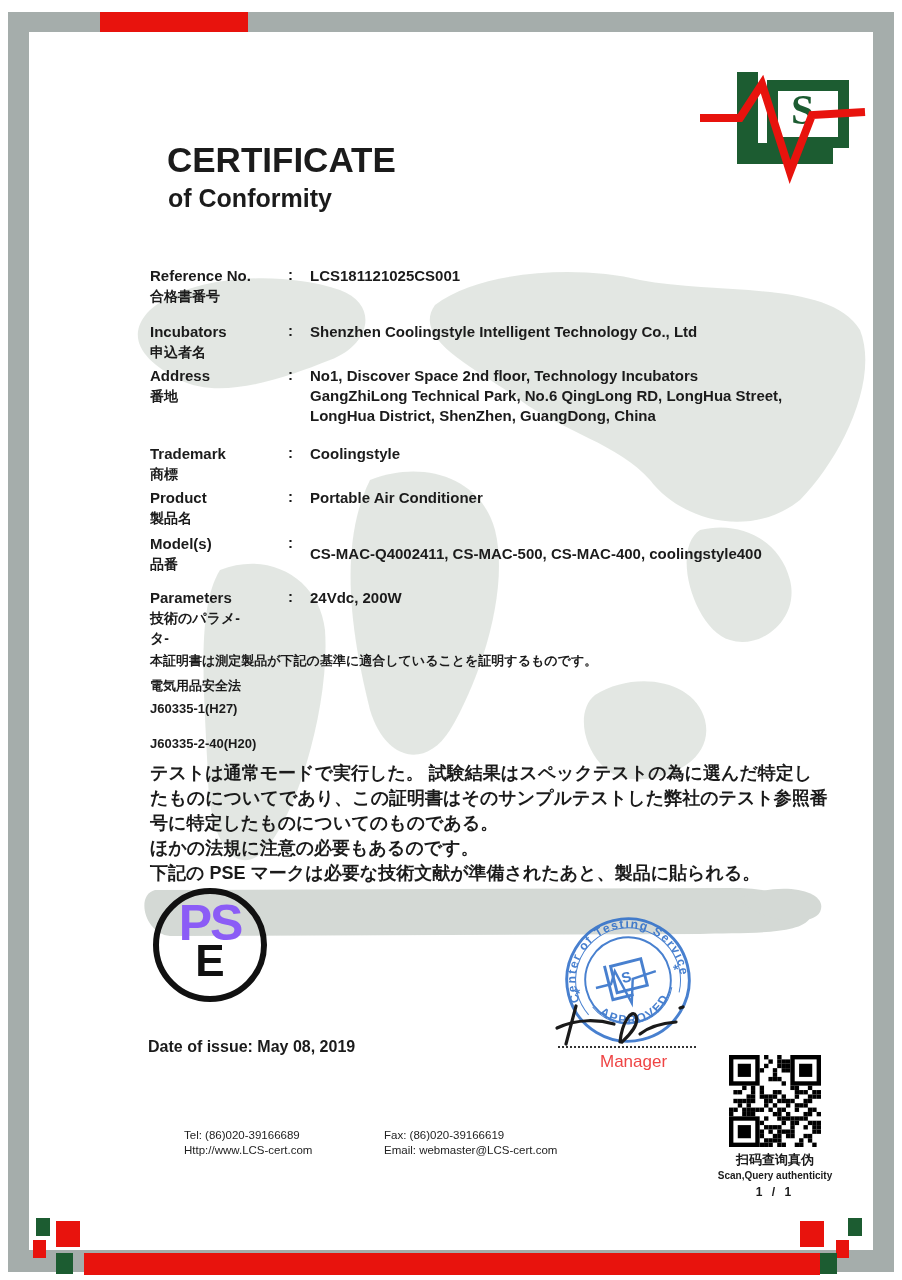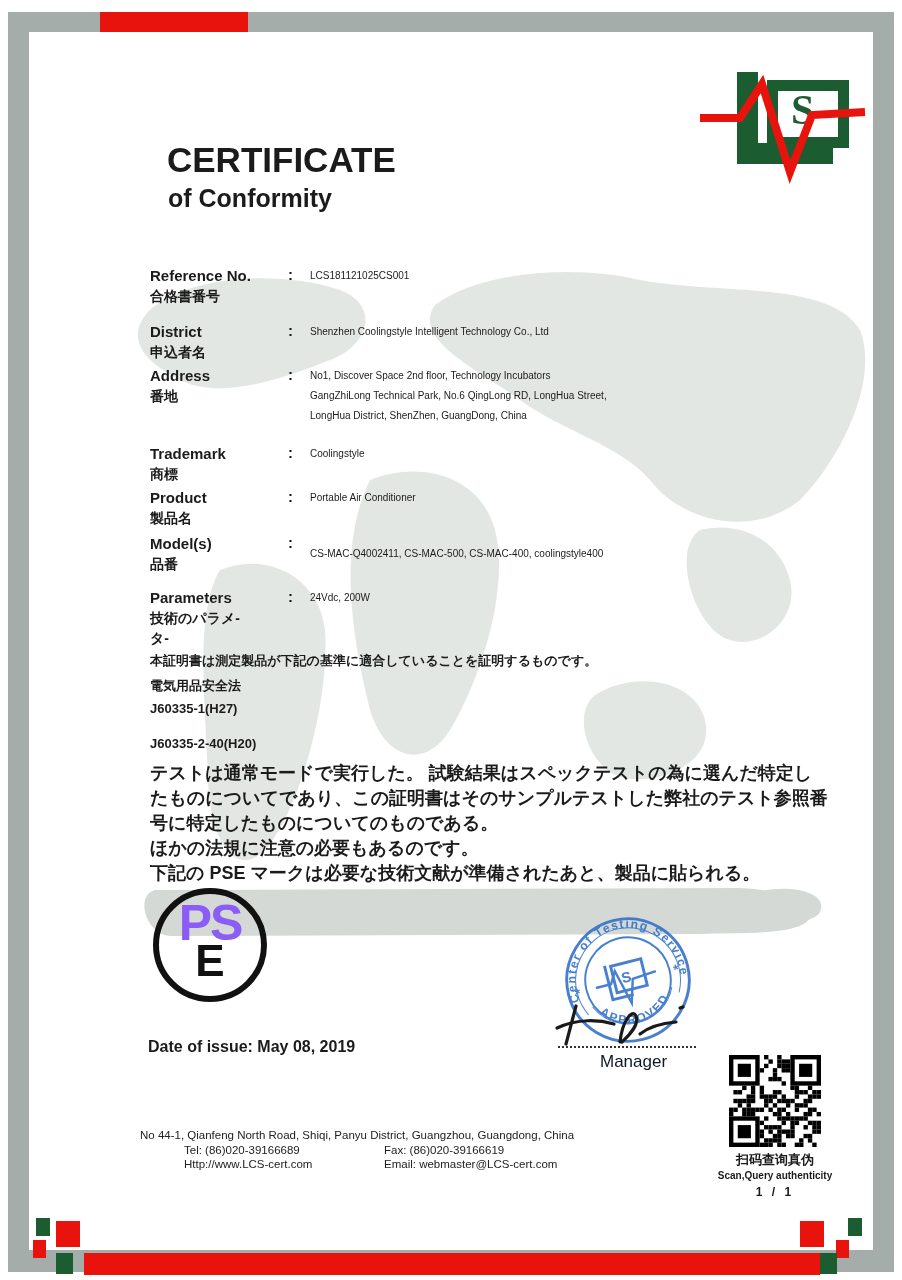--- a/index.html
+++ b/index.html
@@ -25,34 +25,34 @@
   .logo .s{position:absolute;left:96px;top:26px;font-size:42px;font-weight:bold;color:#1c5c31;font-family:"Liberation Serif",serif;}
   .logo svg{position:absolute;left:0;top:0;}
   
   .title{left:167px;top:140px;font-size:35px;font-weight:bold;letter-spacing:0px;}
   .subtitle{left:168px;top:184px;font-size:25px;font-weight:bold;}
   
   .row{left:150px;width:720px;}
   .row .lbl{position:absolute;left:0;top:0;width:132px;font-size:15px;font-weight:bold;line-height:20px;}
   .row .lbl .cjk{font-weight:bold;font-size:14px;white-space:pre-line;}
   .row .colon{position:absolute;left:138px;top:0;font-size:15px;font-weight:bold;}
-  .row .val{position:absolute;left:160px;top:0;width:545px;font-size:10px;font-weight:normal;line-height:20px;white-space:pre-line;}
+  .row .val{position:absolute;left:160px;top:0;width:545px;font-size:15px;font-weight:bold;line-height:20px;white-space:pre-line;}
   
   .stm{left:150px;font-size:13px;font-weight:bold;}
   .notes{left:150px;width:680px;font-size:18px;font-weight:bold;line-height:25px;}
   
   .pse{left:153px;top:888px;width:114px;height:114px;border:6px solid #111;border-radius:50%;box-sizing:border-box;text-align:center;}
   .pse .t{margin-top:5px;font-size:50px;font-weight:bold;line-height:48px;letter-spacing:-2px;color:#8b5cf6;}
   .pse .b{font-size:44px;font-weight:bold;line-height:40px;margin-top:-6px;color:#111;}
   
   .stamp{left:560px;top:912px;width:136px;height:136px;}
   
   .sig{left:552px;top:998px;width:150px;height:52px;}
   .sigline{left:558px;top:1046px;width:138px;height:0;border-bottom:2px dotted #333;}
-  .manager{left:600px;top:1052px;font-size:17px;color:#0f172a;}
+  .manager{left:600px;top:1052px;font-size:17px;color:#ef4444;}
   
   .date{left:148px;top:1038px;font-size:16px;font-weight:bold;}
   
   .footer{left:140px;top:1128px;width:480px;font-size:11.5px;line-height:14.5px;color:#222;}
   .footer .cols{display:flex;margin-left:44px;}
   .footer .c1{width:200px;}
   
   .qrblock{left:700px;top:1055px;width:150px;text-align:center;}
   .qrblock svg{display:block;margin:0 auto;}
   .qr-cap1{font-size:13px;font-weight:bold;margin-top:4px;}
@@ -111,21 +111,21 @@
 <div class="abs row" style="top:266px;">
   <div class="lbl">
       <div>Reference No.</div>
       <div class="cjk">合格書番号</div>
     </div>
   <div class="colon">:</div>
   <div class="val">LCS181121025CS001</div>
 </div>
 <div class="abs row" style="top:322px;">
   <div class="lbl">
-      <div>District</div>
+      <div>Incubators</div>
       <div class="cjk">申込者名</div>
     </div>
   <div class="colon">:</div>
   <div class="val">Shenzhen Coolingstyle Intelligent Technology Co., Ltd</div>
 </div>
 <div class="abs row" style="top:366px;">
   <div class="lbl">
       <div>Address</div>
       <div class="cjk">番地</div>
     </div>
@@ -212,21 +212,20 @@
     <path d="M88 36 C98 28 112 25 124 24"></path>
     <path d="M128 10 L131 9"></path>
   </g>
 </svg>
 <div class="abs sigline"></div>
 <div class="abs manager">Manager</div>
 
 <div class="abs date">Date of issue: May 08, 2019</div>
 
 <div class="abs footer">
-  <div>No 44-1, Qianfeng North Road, Shiqi, Panyu District, Guangzhou, Guangdong, China</div>
   <div class="cols">
     <div class="c1">Tel: (86)020-39166689</div>
     <div>Fax: (86)020-39166619</div>
   </div>
   <div class="cols">
     <div class="c1">Http://www.LCS-cert.com</div>
     <div>Email: webmaster@LCS-cert.com</div>
   </div>
 </div>
 

